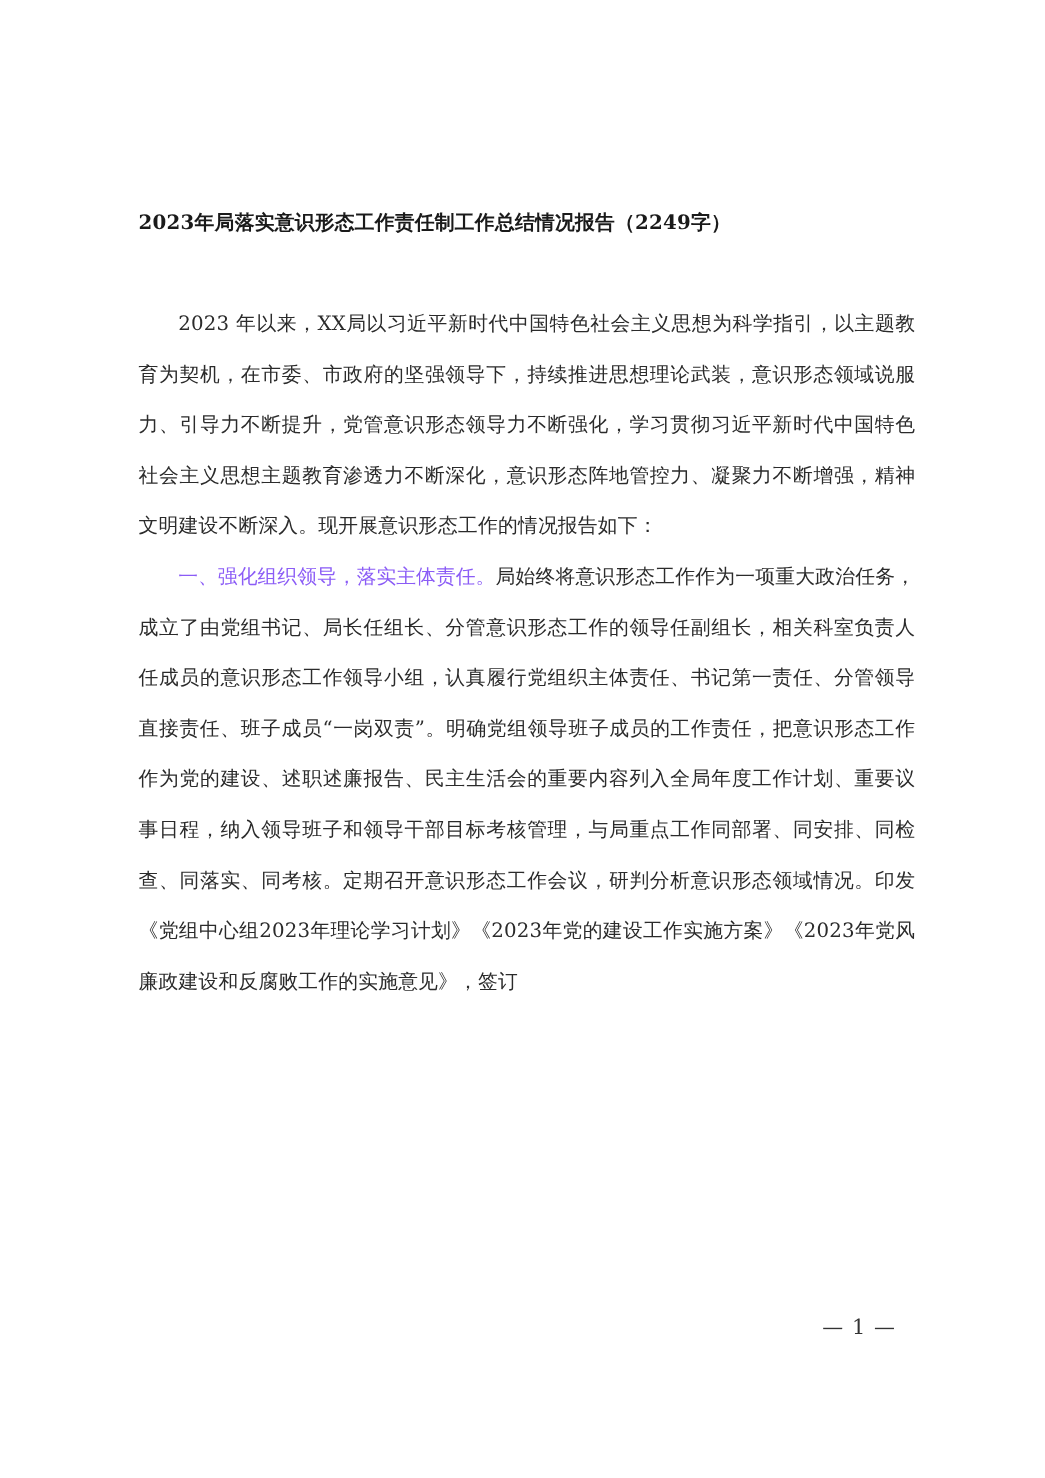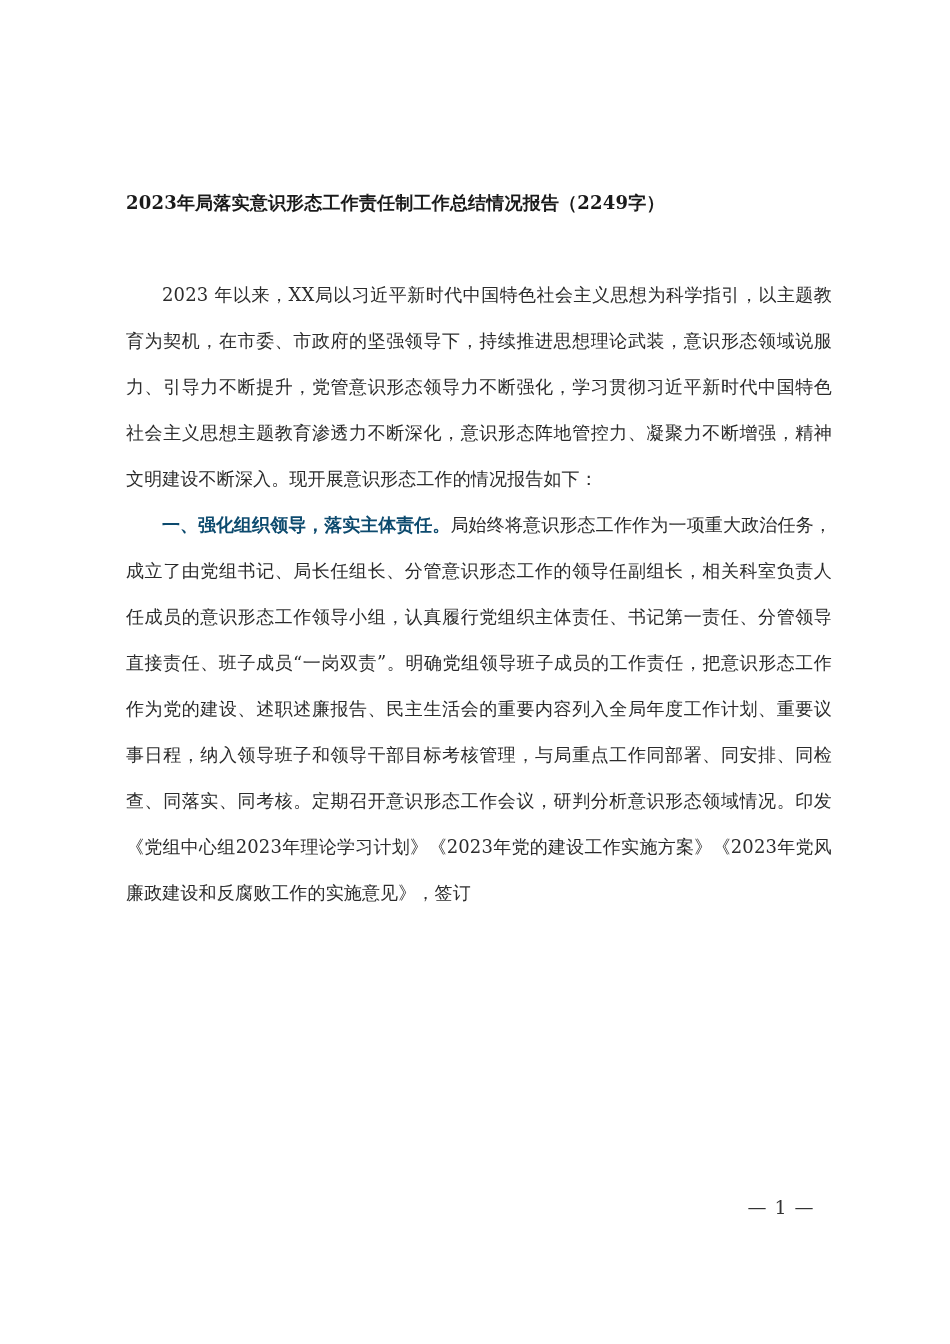--- a/index.html
+++ b/index.html
@@ -65,22 +65,22 @@
     color: #2b2b2b;
     text-align: justify;
     text-align-last: left;
     text-indent: 2em;
     letter-spacing: 0.15px;
     -webkit-font-smoothing: antialiased;
   }
 
   p.para .lead-bold {
     font-family: "DejaVu Sans", "Liberation Sans", sans-serif;
-    font-weight: bold;
-    color: #0c4a6e;
+    font-weight: normal;
+    color: #8b5cf6;
     letter-spacing: 0;
   }
 
   .page-number {
     position: absolute;
     top: 1196px;
     left: 0;
     width: 950px;
     text-align: center;
     font-family: "DejaVu Serif", "Liberation Serif", serif;

